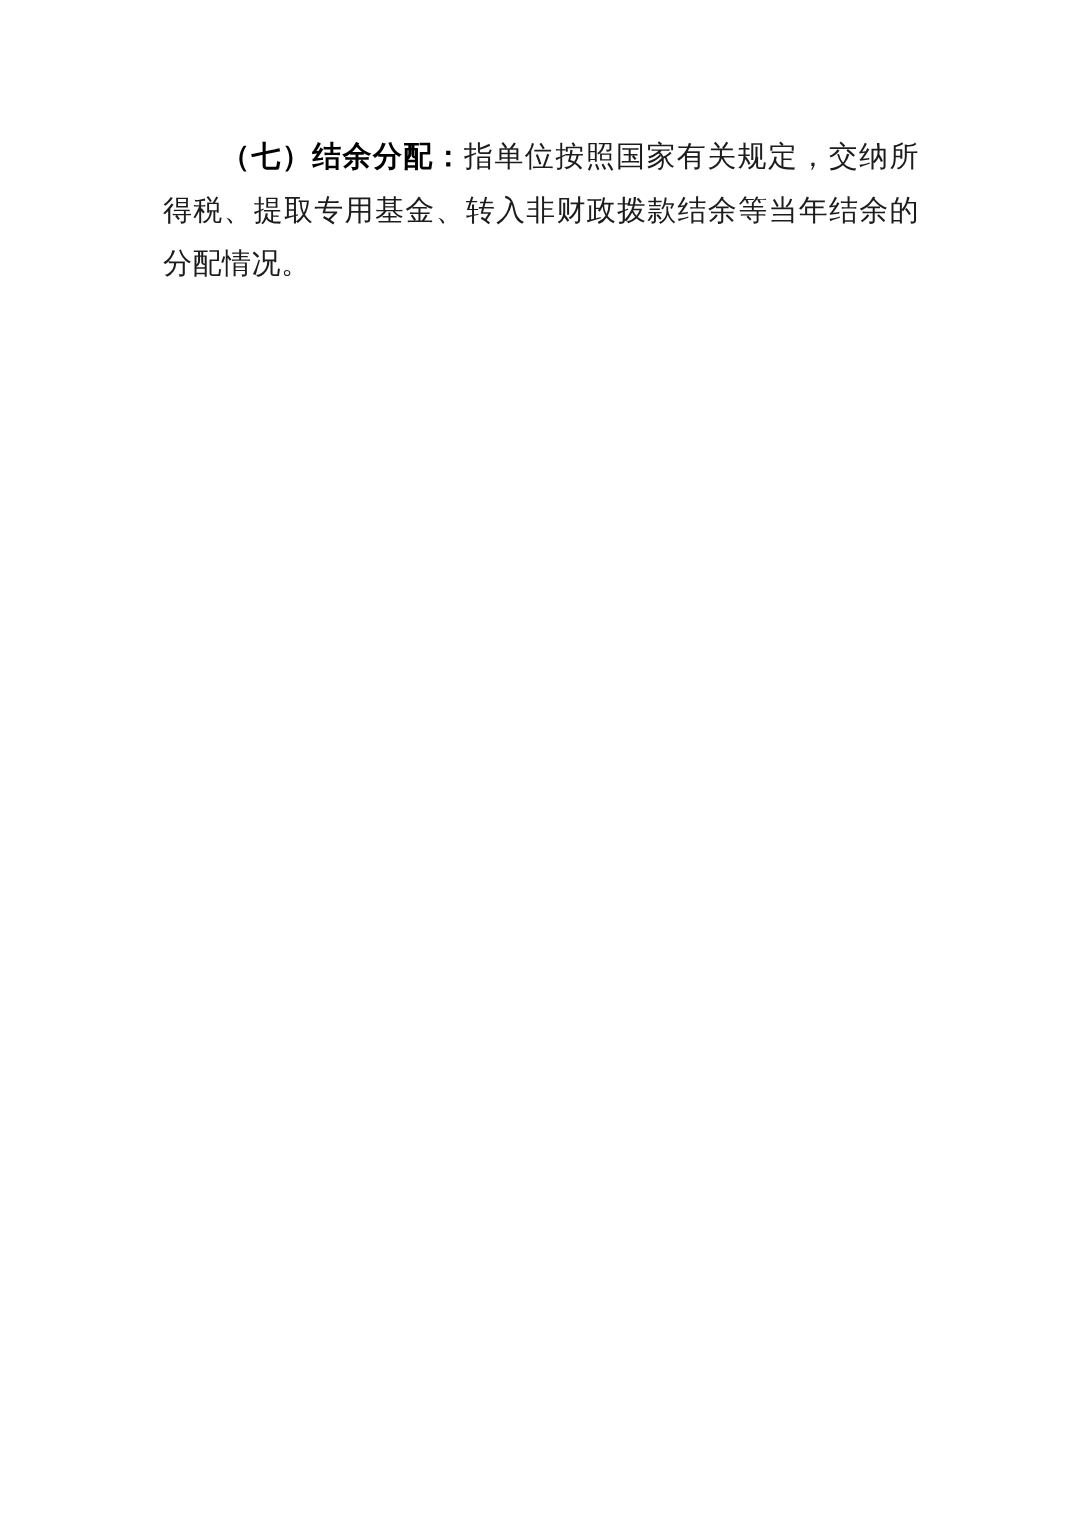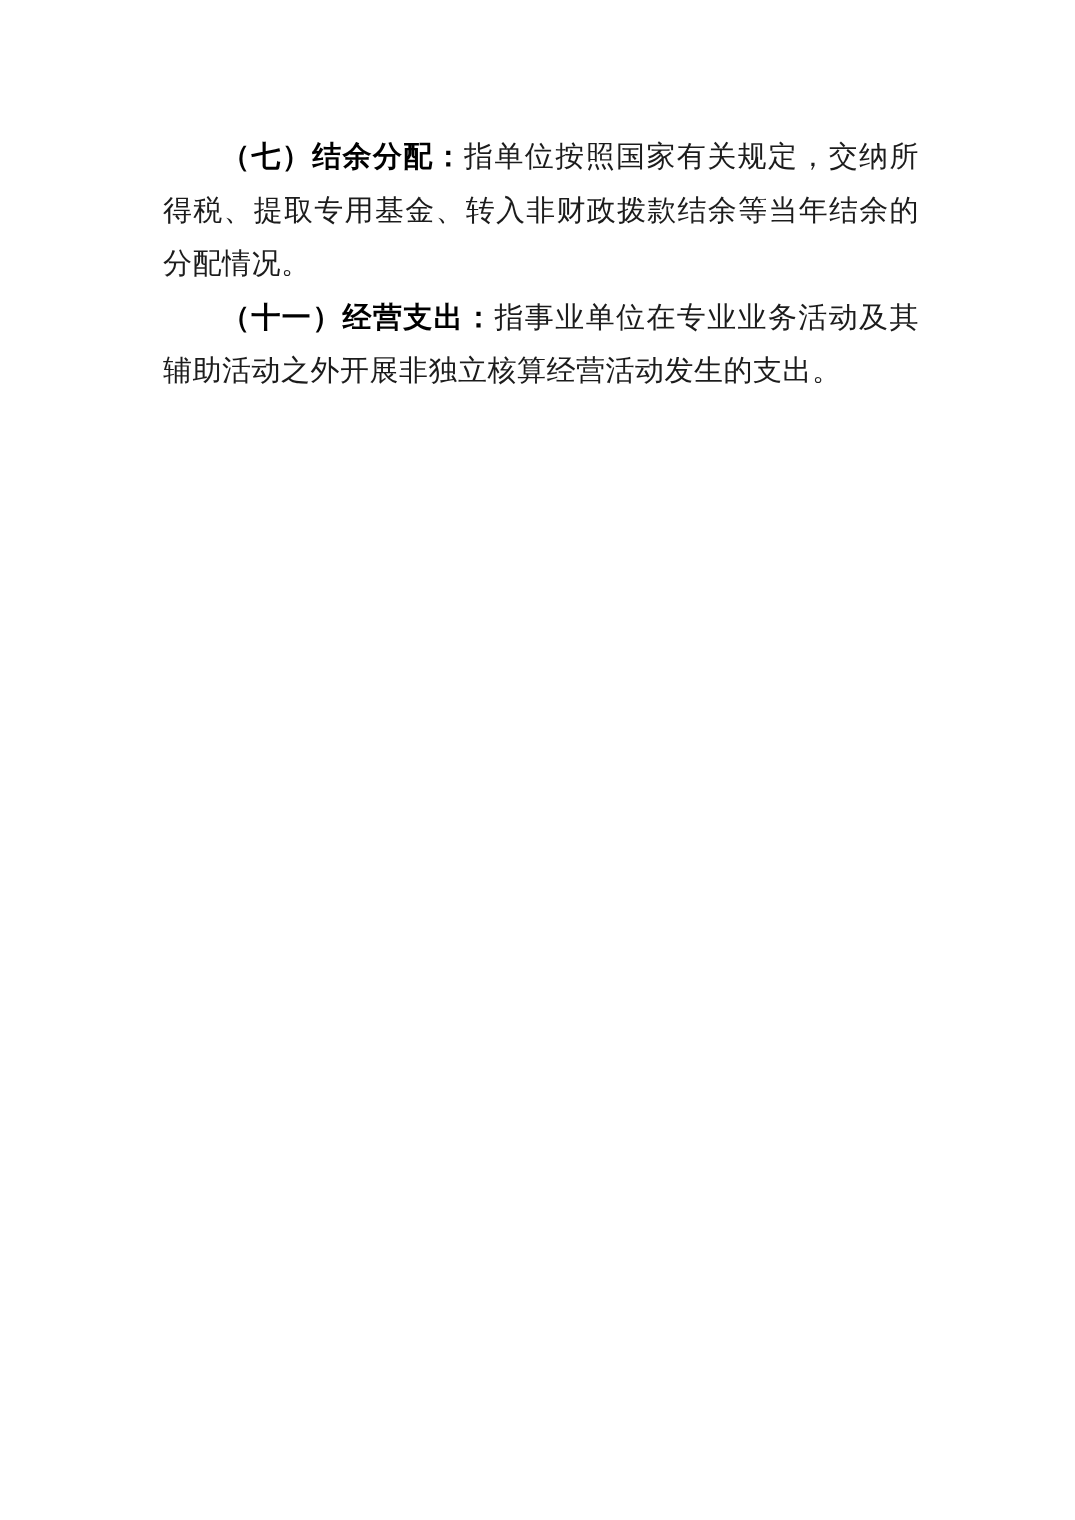--- a/index.html
+++ b/index.html
@@ -53,16 +53,15 @@
     color: #2a2a2a;
     font-family: "Liberation Serif", "DejaVu Serif", serif;
   }
 </style>
 </head>
 <body>
 
 <div class="page">
   <div class="text-block" id="paragraphs">
       <p class="para"><span class="head">（七）结余分配：</span><span>指单位按照国家有关规定，交纳所得税、提取专用基金、转入非财政拨款结余等当年结余的分配情况。</span></p>
-      <p class="para"><span class="head">（十一）经营支出：</span><span>指事业单位在专业业务活动及其辅助活动之外开展非独立核算经营活动发生的支出。</span></p>
     </div>
   <div class="page-number">- 9 -</div>
 </div>
 
 </body></html>

